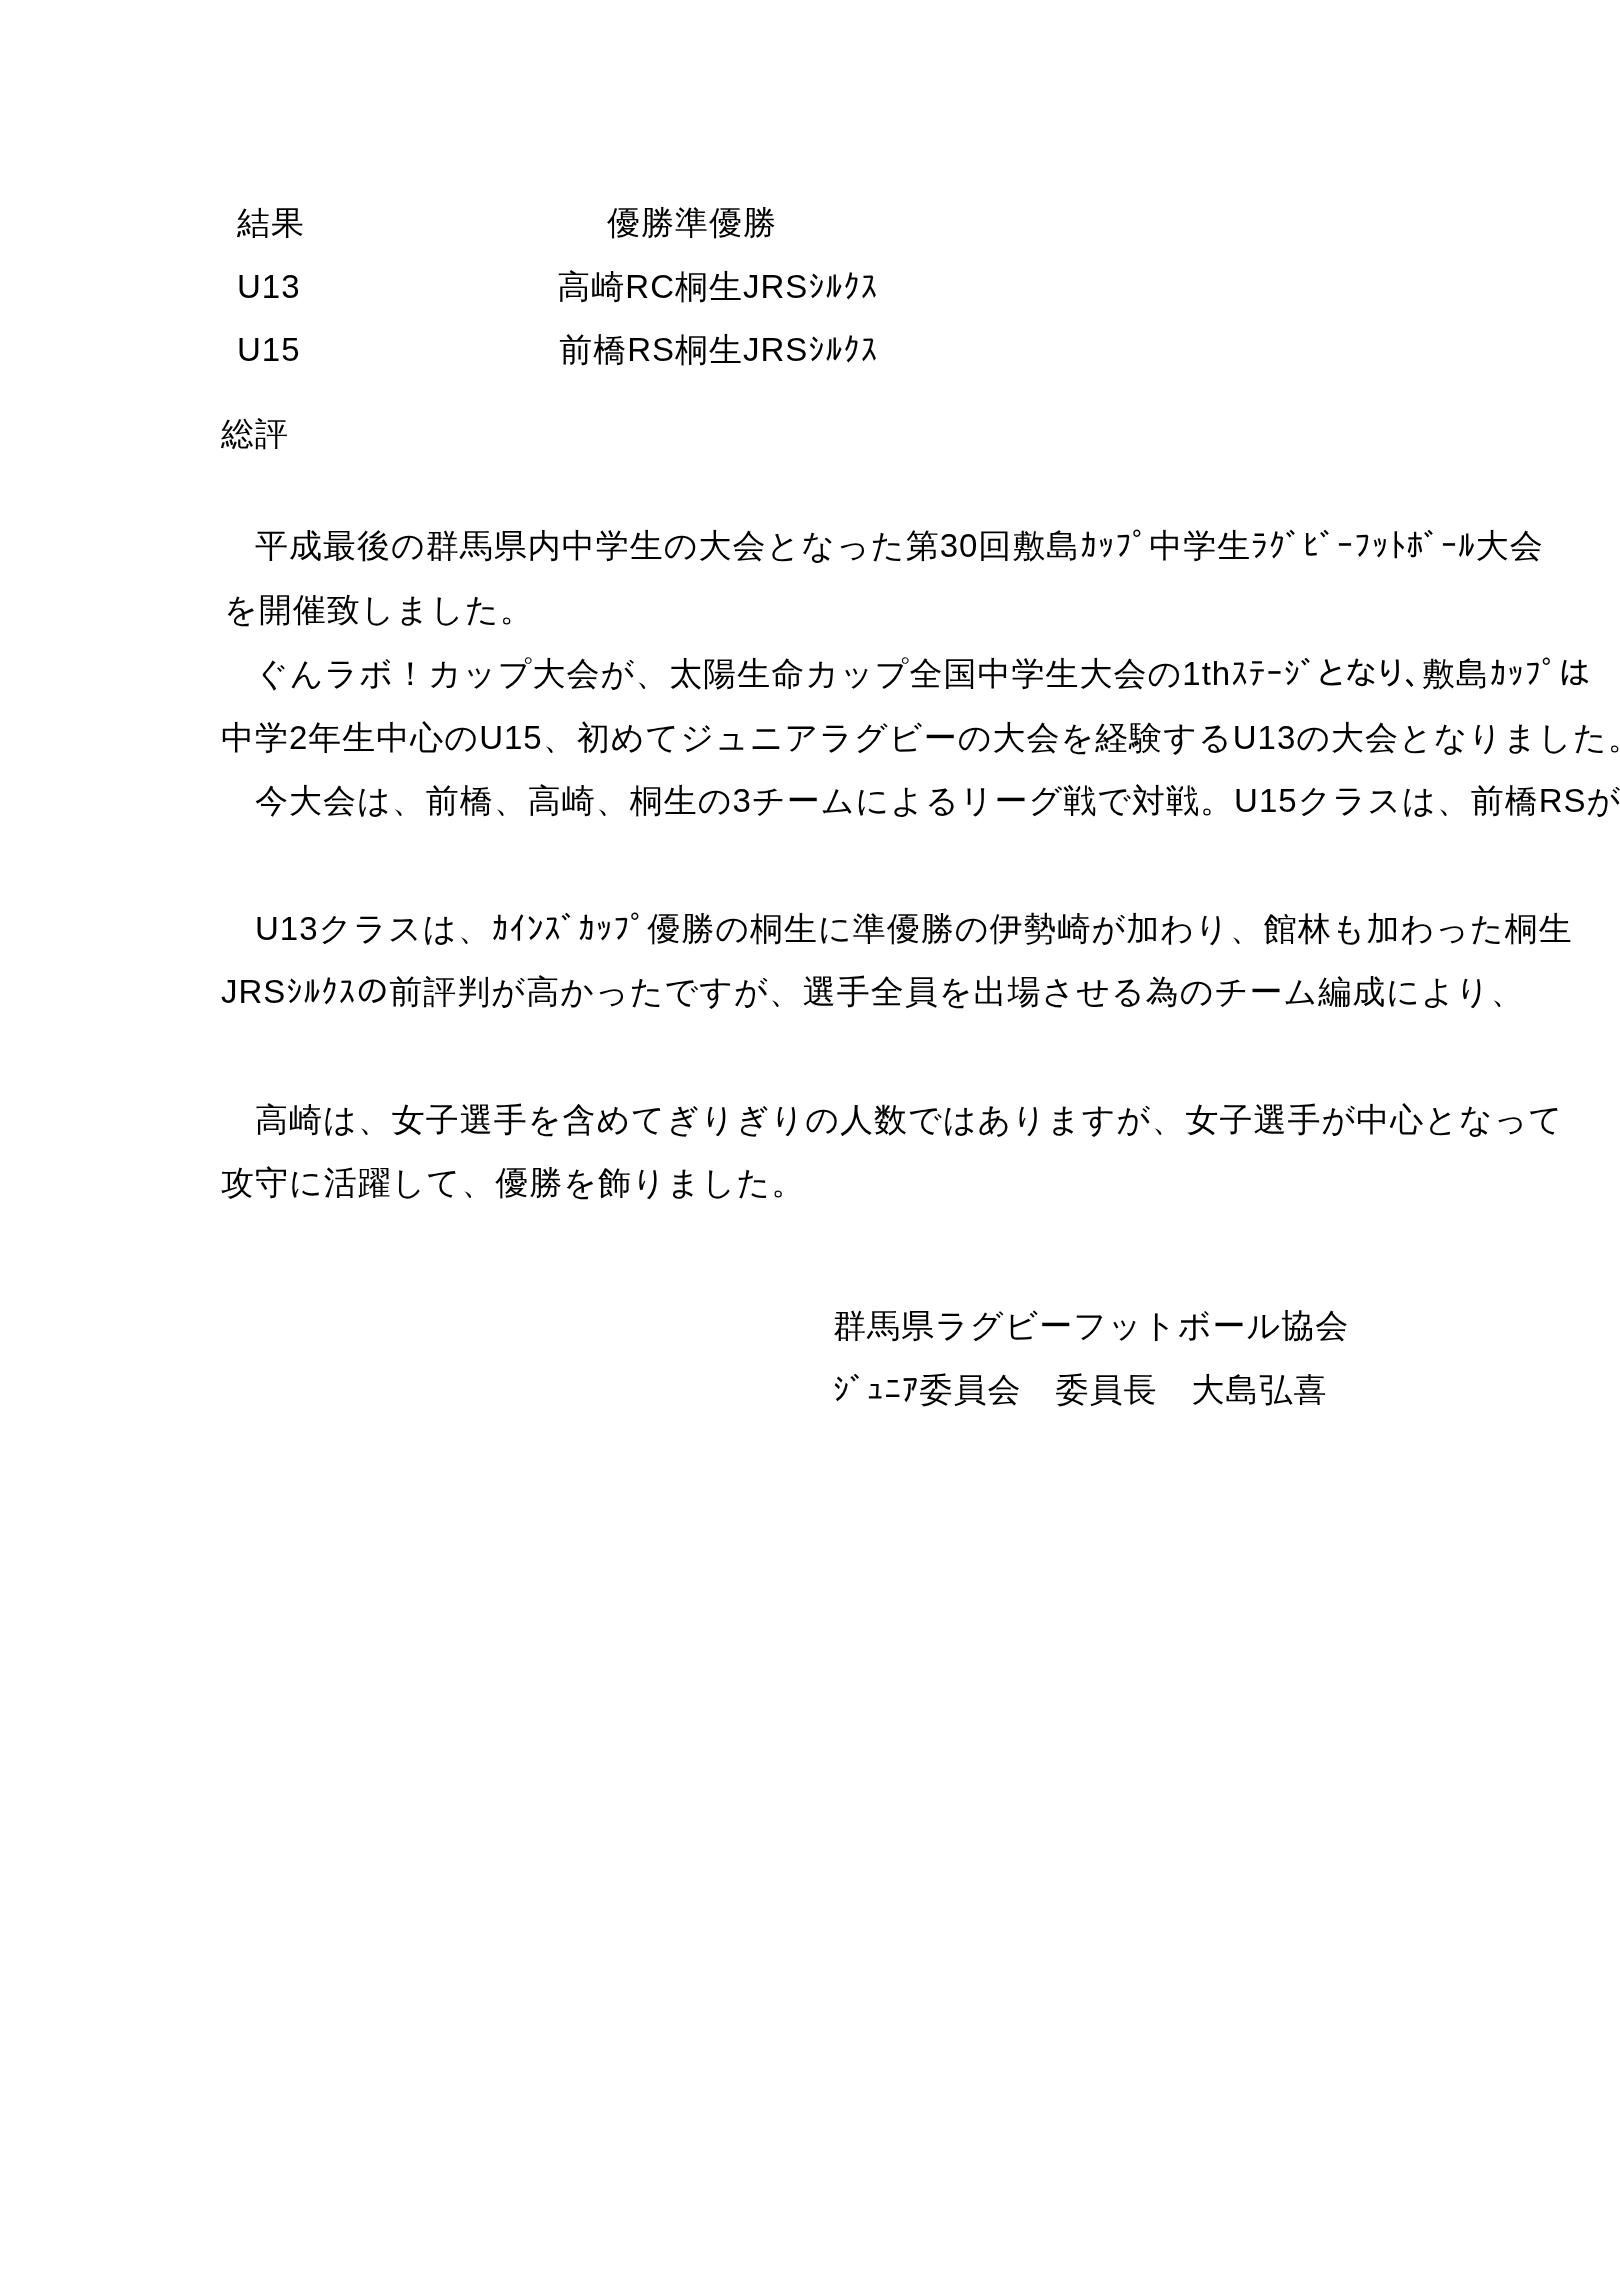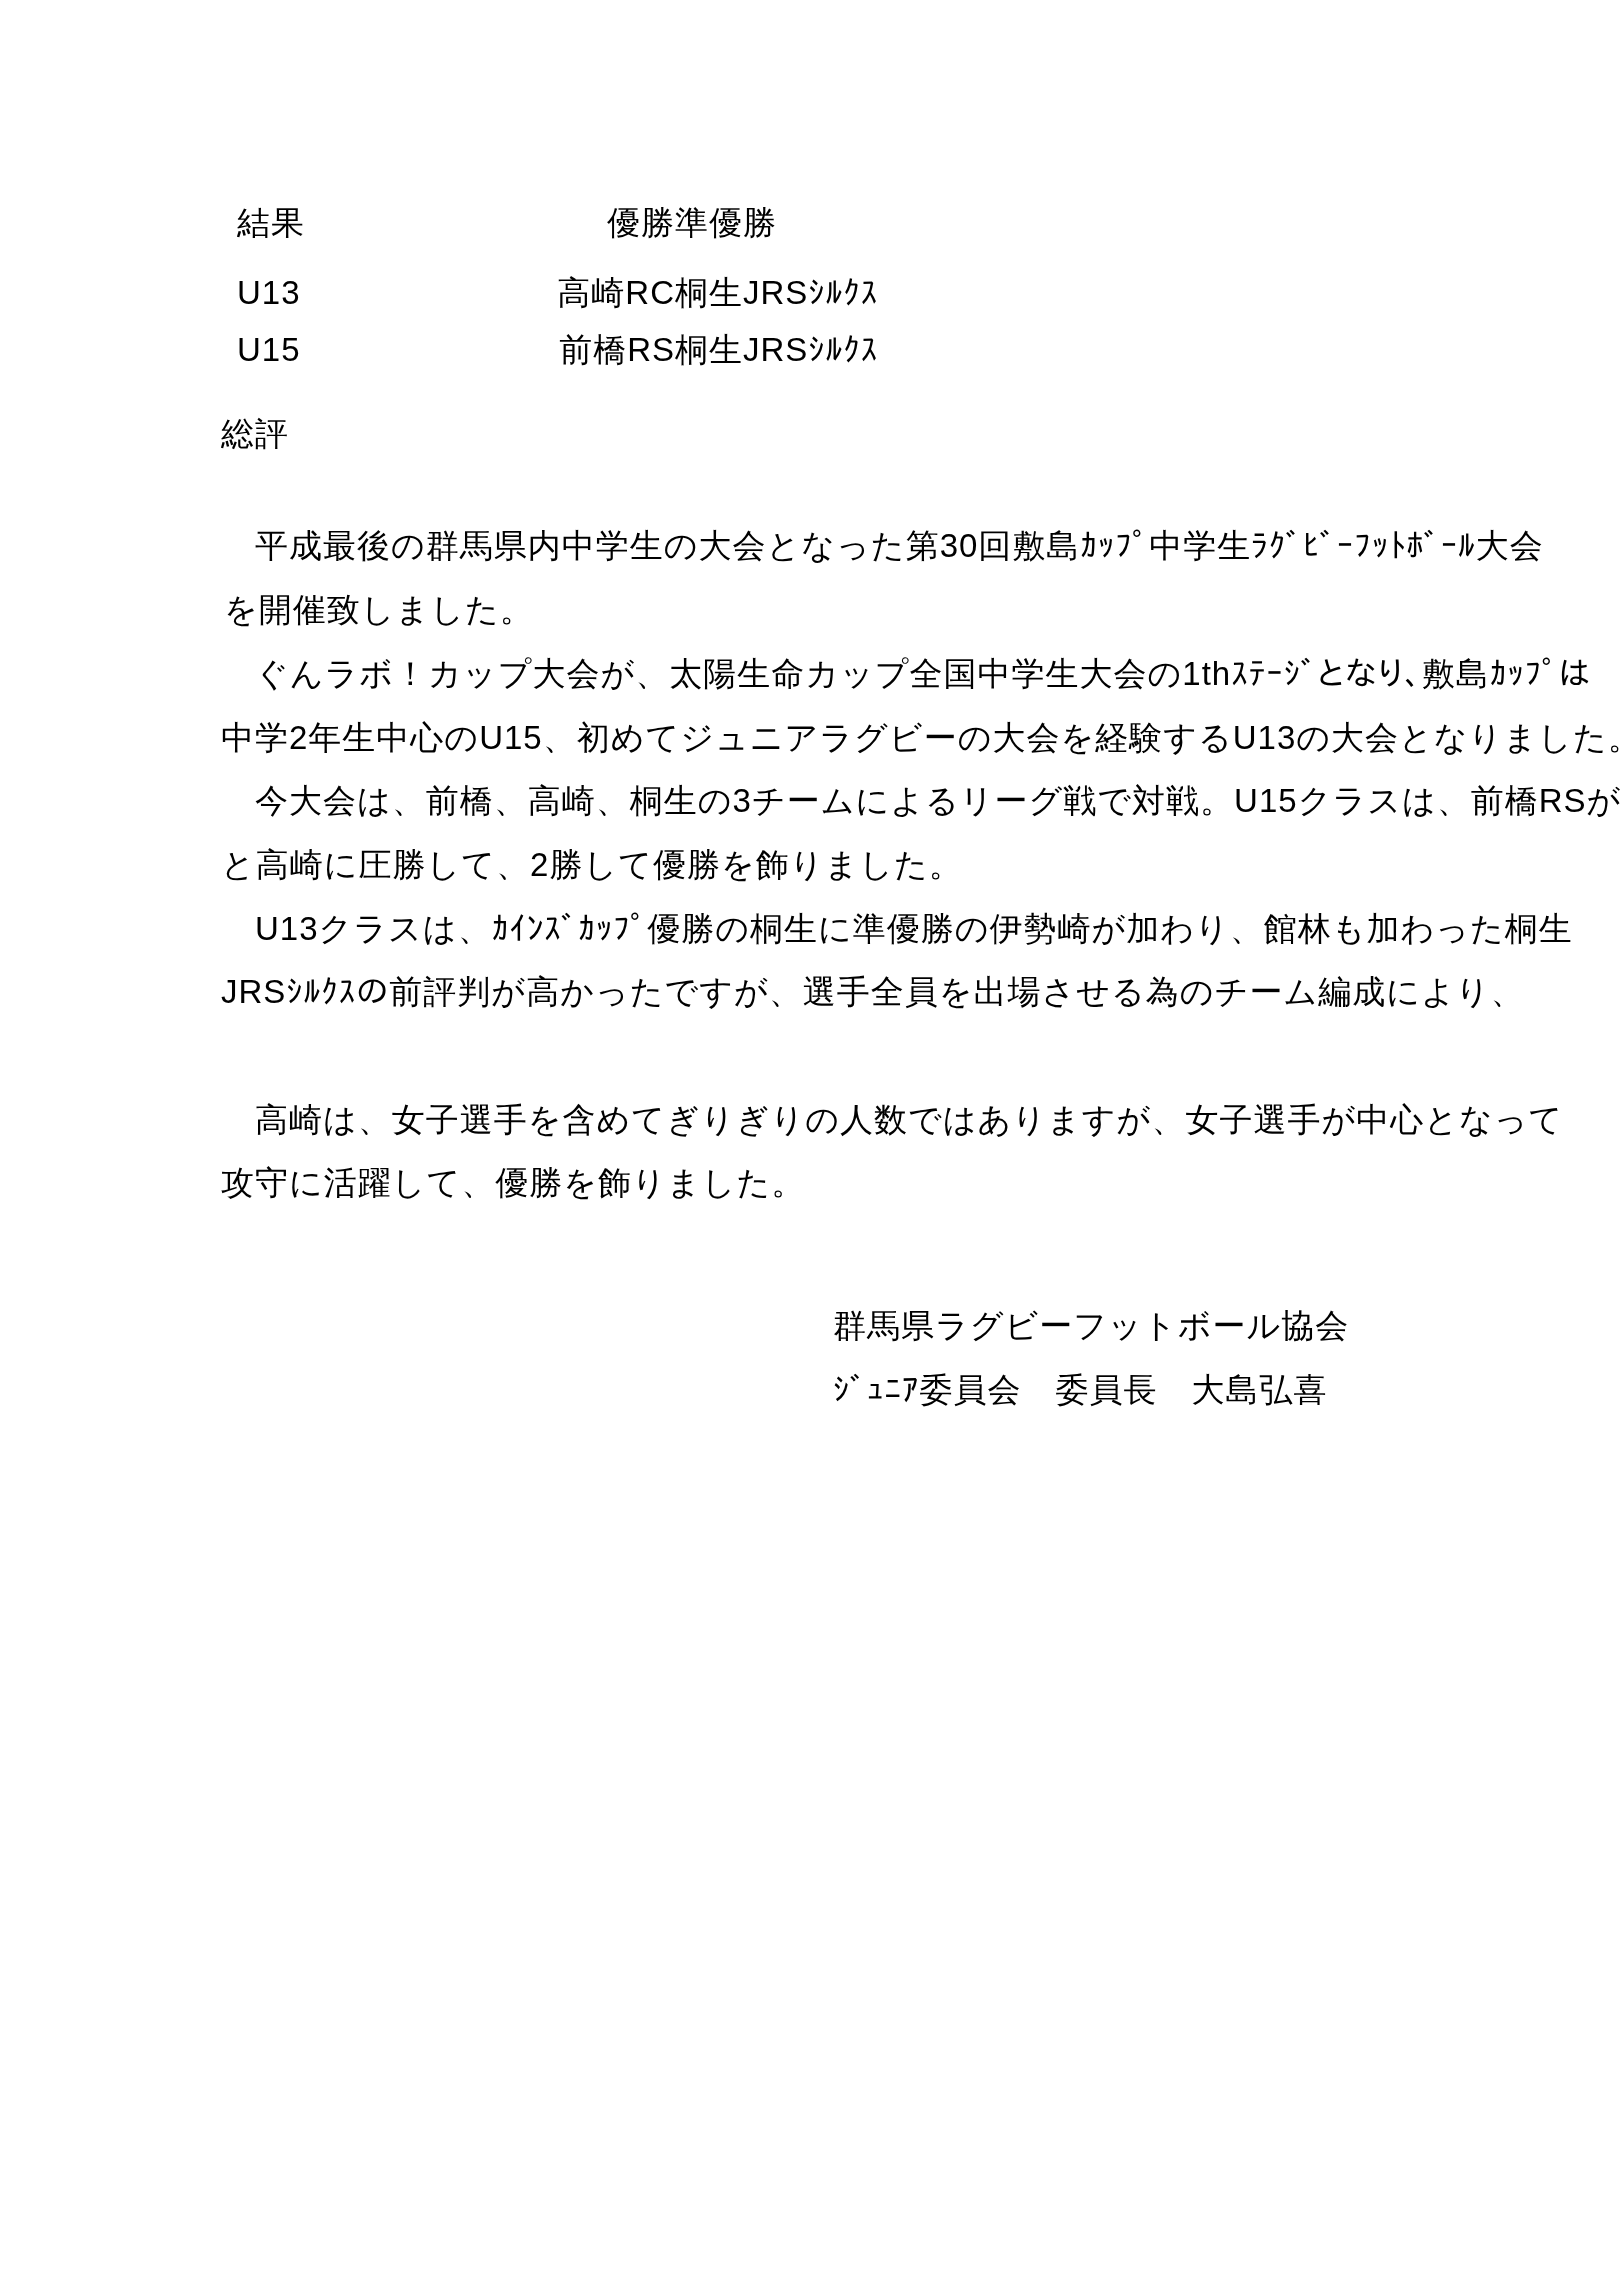--- a/index.html
+++ b/index.html
@@ -38,40 +38,39 @@
 <body>
 
 <div class="page">
 
   <div class="abs table-row txt" style="left:221px; top:201px; width:882px;">
     <span class="col-category">結果</span>
     <span class="col-champion">優勝</span>
     <span class="col-runnerup">準優勝</span>
   </div>
 
-  <div class="abs table-row txt" style="left:221px; top:271px; width:882px;">
+  <div class="abs table-row txt" style="left:221px; top:265px; width:882px;">
     <span class="col-category">U13</span>
     <span class="col-champion">高崎RC</span>
     <span class="col-runnerup">桐生JRSｼﾙｸｽ</span>
   </div>
 
   <div class="abs table-row txt" style="left:221px; top:328px; width:882px;">
     <span class="col-category">U15</span>
     <span class="col-champion">前橋RS</span>
     <span class="col-runnerup">桐生JRSｼﾙｸｽ</span>
   </div>
 
   <div class="abs txt" style="left:221px; top:412px;">総評</div>
 
   <div class="abs txt" style="left:221px; top:524px;">　平成最後の群馬県内中学生の大会となった第30回敷島ｶｯﾌﾟ中学生ﾗｸﾞﾋﾞｰﾌｯﾄﾎﾞｰﾙ大会</div>
   <div class="abs txt" style="left:224px; top:588px;">を開催致しました。</div>
   <div class="abs txt" style="left:221px; top:652px;">　ぐんラボ！カップ大会が、太陽生命カップ全国中学生大会の1thｽﾃｰｼﾞとなり、敷島ｶｯﾌﾟは</div>
   <div class="abs txt" style="left:221px; top:716px;">中学2年生中心のU15、初めてジュニアラグビーの大会を経験するU13の大会となりました。</div>
   <div class="abs txt" style="left:221px; top:779px;">　今大会は、前橋、高崎、桐生の3チームによるリーグ戦で対戦。U15クラスは、前橋RSが桐生</div>
-  <div class="abs txt" style="left:221px; top:843px;">と高崎に圧勝して、2勝して優勝を飾りました。</div>
   <div class="abs txt" style="left:221px; top:907px;">　U13クラスは、ｶｲﾝｽﾞｶｯﾌﾟ優勝の桐生に準優勝の伊勢崎が加わり、館林も加わった桐生</div>
   <div class="abs txt" style="left:221px; top:970px;">JRSｼﾙｸｽの前評判が高かったですが、選手全員を出場させる為のチーム編成により、</div>
   <div class="abs txt" style="left:221px; top:1098px;">　高崎は、女子選手を含めてぎりぎりの人数ではありますが、女子選手が中心となって</div>
   <div class="abs txt" style="left:221px; top:1161px;">攻守に活躍して、優勝を飾りました。</div>
 
   <div class="abs txt sig" style="left:833px; top:1304px;">群馬県ラグビーフットボール協会</div>
   <div class="abs txt sig" style="left:833px; top:1368px;">ｼﾞｭﾆｱ委員会　委員長　大島弘喜</div>
 
 </div>
 

